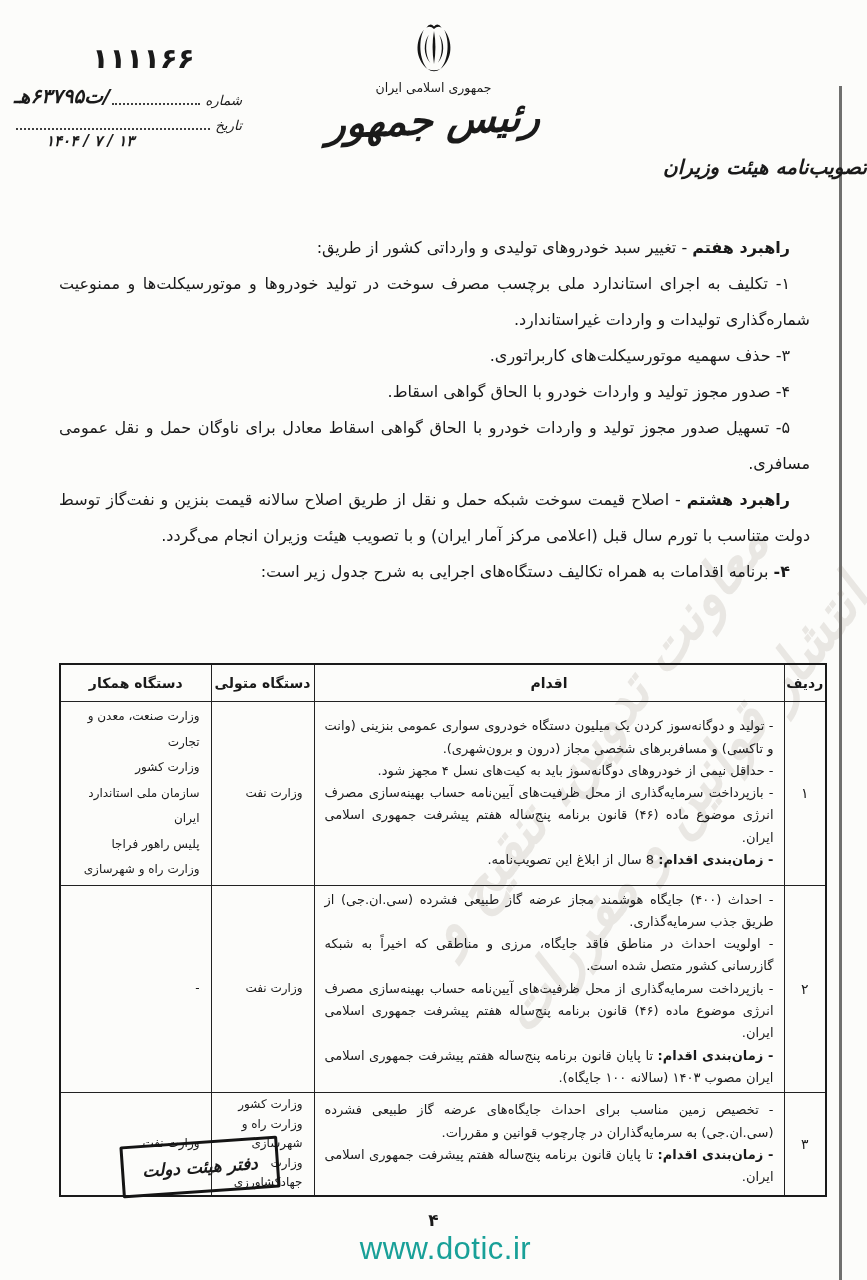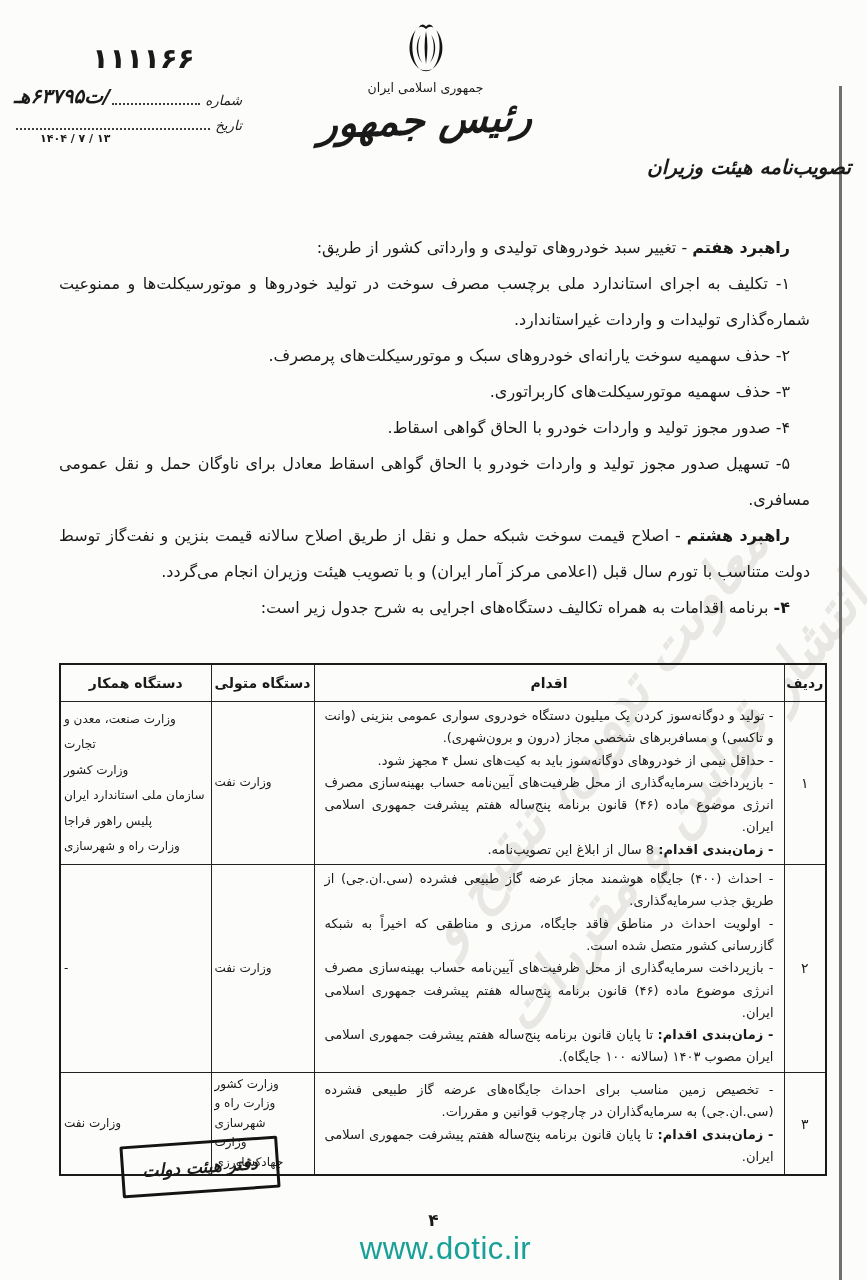--- a/index.html
+++ b/index.html
@@ -13,41 +13,41 @@
              opacity:.14;color:#7a6c5f;text-align:center;font-size:56px;font-weight:bold;
              font-style:italic;pointer-events:none;white-space:nowrap;}
   
   .stamp-number{position:absolute;top:42px;left:92px;font-size:28px;font-weight:bold;
                 letter-spacing:10px;transform:skewX(-4deg);direction:ltr;}
   .meta{position:absolute;top:84px;left:14px;width:228px;}
   .meta-row{display:flex;direction:rtl;align-items:flex-end;height:25px;position:relative;}
   .meta-label{font-size:13.5px;font-style:italic;white-space:nowrap;font-family:Liberation Serif, serif;}
   .meta-dots{flex:1;border-bottom:2.5px dotted #3f3f3f;margin:0 5px 4px 2px;height:12px;}
   .meta-value{font-size:20px;font-style:italic;font-weight:bold;white-space:nowrap;padding-bottom:1px;}
-  .date-value{position:absolute;top:23px;left:26px;direction:ltr;letter-spacing:3px;
-              font-size:11px;font-weight:bold;}
+  .date-value{position:absolute;top:23px;left:32px;direction:ltr;letter-spacing:3px;
+              font-size:15px;font-style:italic;font-weight:bold;}
   
-  .center-head{position:absolute;top:22px;left:0;right:16px;text-align:center;}
+  .center-head{position:absolute;top:22px;left:0;right:0;text-align:center;}
   .emblem{display:block;margin:0 auto;}
   .republic{font-size:12.5px;letter-spacing:1px;margin-top:2px;}
   .president{font-size:40px;font-weight:bold;font-style:italic;margin-top:2px;transform:rotate(-2deg) skewX(-4deg);}
   .doc-type{font-size:20px;font-weight:bold;font-style:italic;margin-top:12px;text-align:right;}
   
   .body-block{position:absolute;top:230px;left:59px;width:751px;font-size:16px;}
   .par{line-height:36px;text-align:justify;text-indent:20px;}
   .b{font-weight:bold;}
   
   .tbl-wrap{position:absolute;top:663px;left:61px;width:766px;}
   table.actions{border-collapse:collapse;table-layout:fixed;width:766px;border:2px solid #1a1a1a;background:transparent;}
   table.actions th,table.actions td{border:1.6px solid #222;}
   th.h{height:34px;font-size:14px;font-weight:bold;}
   td.c-no{text-align:center;font-size:14px;}
   td.c-action{padding:3px 10px;vertical-align:middle;margin-top:6px;}
   .action-line{font-size:13px;line-height:22.3px;text-align:justify;}
-  td.c-mid{text-align:left;font-size:12px;line-height:25.5px;padding:2px 3px;}
+  td.c-mid{text-align:right;font-size:12px;line-height:25.5px;padding:2px 11px;}
   .pre{white-space:pre-line;}
   td.tight{line-height:19.5px;font-size:12px;}
   tr.r1{height:137px;} tr.r2{height:190px;} tr.r3{height:85px;}
   
   .gov-stamp{position:absolute;top:1141px;left:121px;width:152px;height:46px;border:3.5px solid #141414;
              transform:rotate(-4deg);display:flex;align-items:center;justify-content:center;
              font-size:17px;font-weight:bold;font-style:italic;border-radius:2px;}
   .page-num{position:absolute;top:1210px;left:0;right:0;text-align:center;font-size:17px;font-weight:bold;}
   .site-url{position:absolute;top:1231px;left:0;right:0;text-align:center;font-size:31px;direction:ltr;
             font-family:"Liberation Sans",sans-serif;letter-spacing:.5px;text-decoration:none;padding-left:24px;}
@@ -95,21 +95,20 @@
     <div class="president">رئیس جمهور</div>
     <div class="doc-type">تصویب‌نامه هیئت وزیران</div>
   </div>
 
   <div class="body-block">
     <div class="par">
       <span class="b">راهبرد هفتم</span><span> - تغییر سبد خودروهای تولیدی و وارداتی کشور از طریق:</span>
     </div>
     <div>
         <div class="par">۱- تکلیف به اجرای استاندارد ملی برچسب مصرف سوخت در تولید خودروها و موتورسیکلت‌ها و ممنوعیت شماره‌گذاری تولیدات و واردات غیراستاندارد.</div>
-        <div class="par">۲- حذف سهمیه سوخت یارانه‌ای خودروهای سبک و موتورسیکلت‌های پرمصرف.</div>
         <div class="par">۳- حذف سهمیه موتورسیکلت‌های کاربراتوری.</div>
         <div class="par">۴- صدور مجوز تولید و واردات خودرو با الحاق گواهی اسقاط.</div>
         <div class="par">۵- تسهیل صدور مجوز تولید و واردات خودرو با الحاق گواهی اسقاط معادل برای ناوگان حمل و نقل عمومی مسافری.</div>
       </div>
     <div class="par">
       <span class="b">راهبرد هشتم</span><span> - اصلاح قیمت سوخت شبکه حمل و نقل از طریق اصلاح سالانه قیمت بنزین و نفت‌گاز توسط دولت متناسب با تورم سال قبل (اعلامی مرکز آمار ایران) و با تصویب هیئت وزیران انجام می‌گردد.</span>
     </div>
     <div class="par">
       <span class="b">۴-</span><span> برنامه اقدامات به همراه تکالیف دستگاه‌های اجرایی به شرح جدول زیر است:</span>
     </div>

